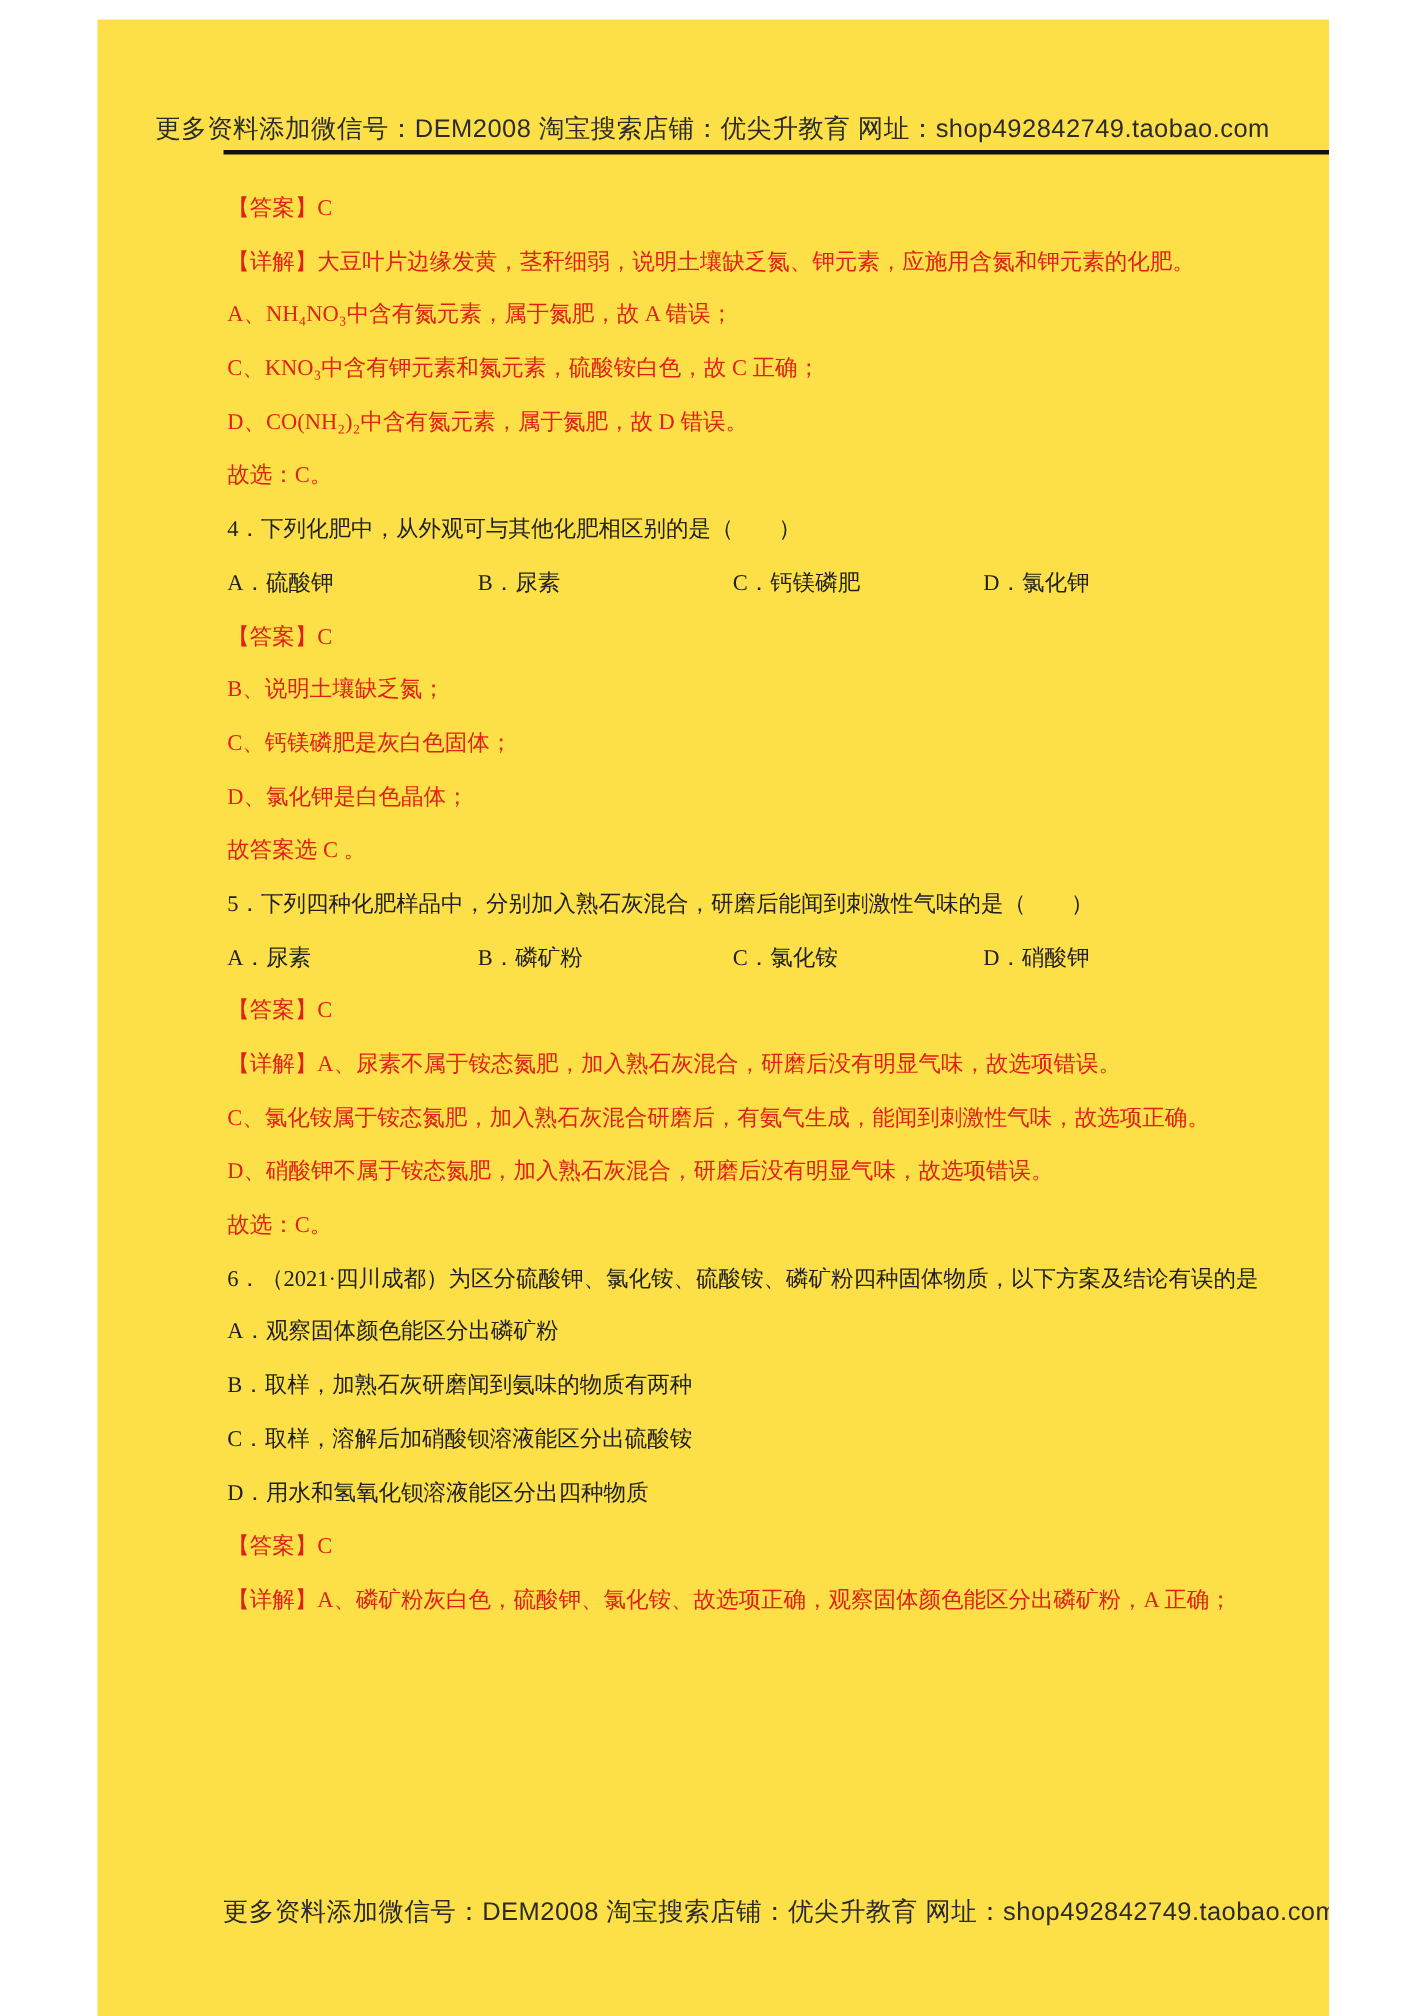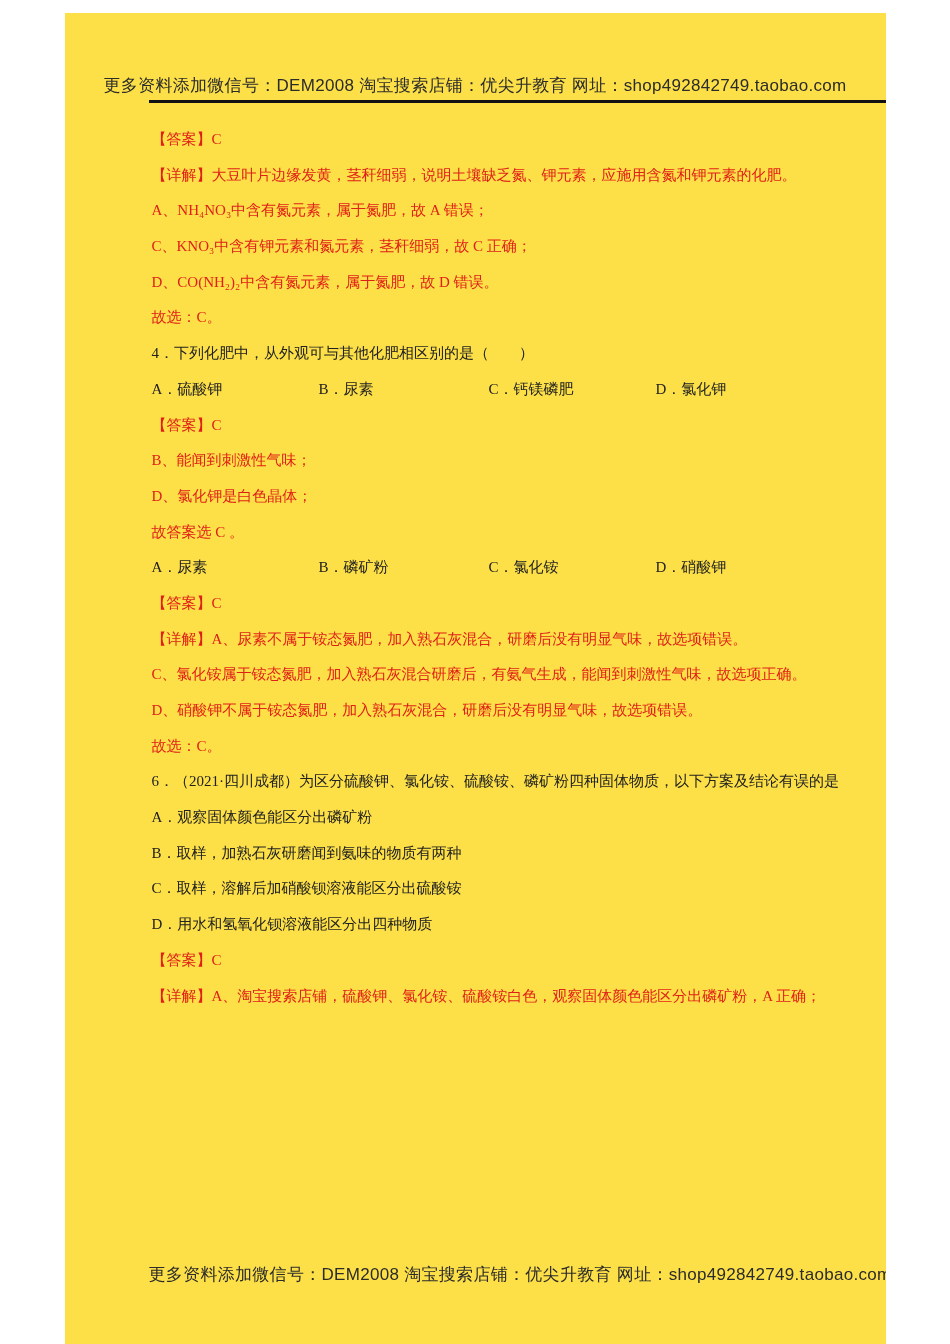--- a/index.html
+++ b/index.html
@@ -43,40 +43,42 @@
 <div class="page">
   <div class="hdr">
     <span>更多资料添加微信号：DEM2008 淘宝搜索店铺：优尖升教育 网址：shop492842749.taobao.com</span>
   </div>
   <div class="hdr-rule"></div>
 
   <main class="content" id="doc-body">
       <p class="line red">【答案】C</p>
       <p class="line red">【详解】大豆叶片边缘发黄，茎秆细弱，说明土壤缺乏氮、钾元素，应施用含氮和钾元素的化肥。</p>
       <p class="line red">A、NH₄NO₃中含有氮元素，属于氮肥，故 A 错误；</p>
-      <p class="line red">C、KNO₃中含有钾元素和氮元素，茎秆细弱，故 C 正确；</p>
+      <p class="line red">C、KNO₃中含有钾元素和氮元素，硫酸铵白色，故 C 正确；</p>
       <p class="line red">D、CO(NH₂)₂中含有氮元素，属于氮肥，故 D 错误。</p>
       <p class="line red">故选：C。</p>
       <p class="line black">4．下列化肥中，从外观可与其他化肥相区别的是（　　）</p>
       <p class="line black options"><span>A．硫酸钾</span><span>B．尿素</span><span>C．钙镁磷肥</span><span>D．氯化钾</span></p>
       <p class="line red">【答案】C</p>
-      <p class="line red">B、能闻到刺激性气味；</p>
+      <p class="line red">B、说明土壤缺乏氮；</p>
+      <p class="line red">C、钙镁磷肥是灰白色固体；</p>
       <p class="line red">D、氯化钾是白色晶体；</p>
       <p class="line red">故答案选 C 。</p>
+      <p class="line black">5．下列四种化肥样品中，分别加入熟石灰混合，研磨后能闻到刺激性气味的是（　　）</p>
       <p class="line black options"><span>A．尿素</span><span>B．磷矿粉</span><span>C．氯化铵</span><span>D．硝酸钾</span></p>
       <p class="line red">【答案】C</p>
       <p class="line red">【详解】A、尿素不属于铵态氮肥，加入熟石灰混合，研磨后没有明显气味，故选项错误。</p>
       <p class="line red">C、氯化铵属于铵态氮肥，加入熟石灰混合研磨后，有氨气生成，能闻到刺激性气味，故选项正确。</p>
       <p class="line red">D、硝酸钾不属于铵态氮肥，加入熟石灰混合，研磨后没有明显气味，故选项错误。</p>
       <p class="line red">故选：C。</p>
       <p class="line black">6．（2021·四川成都）为区分硫酸钾、氯化铵、硫酸铵、磷矿粉四种固体物质，以下方案及结论有误的是</p>
       <p class="line black">A．观察固体颜色能区分出磷矿粉</p>
       <p class="line black">B．取样，加熟石灰研磨闻到氨味的物质有两种</p>
       <p class="line black">C．取样，溶解后加硝酸钡溶液能区分出硫酸铵</p>
       <p class="line black">D．用水和氢氧化钡溶液能区分出四种物质</p>
       <p class="line red">【答案】C</p>
-      <p class="line red">【详解】A、淘宝搜索店铺，硫酸钾、氯化铵、硫酸铵白色，观察固体颜色能区分出磷矿粉，A 正确；</p>
+      <p class="line red">【详解】A、磷矿粉灰白色，硫酸钾、氯化铵、故选项正确，观察固体颜色能区分出磷矿粉，A 正确；</p>
     </main>
 
   <div class="ftr">
     <span>更多资料添加微信号：DEM2008 淘宝搜索店铺：优尖升教育 网址：shop492842749.taobao.com</span>
   </div>
 </div>
 
 </body></html>

